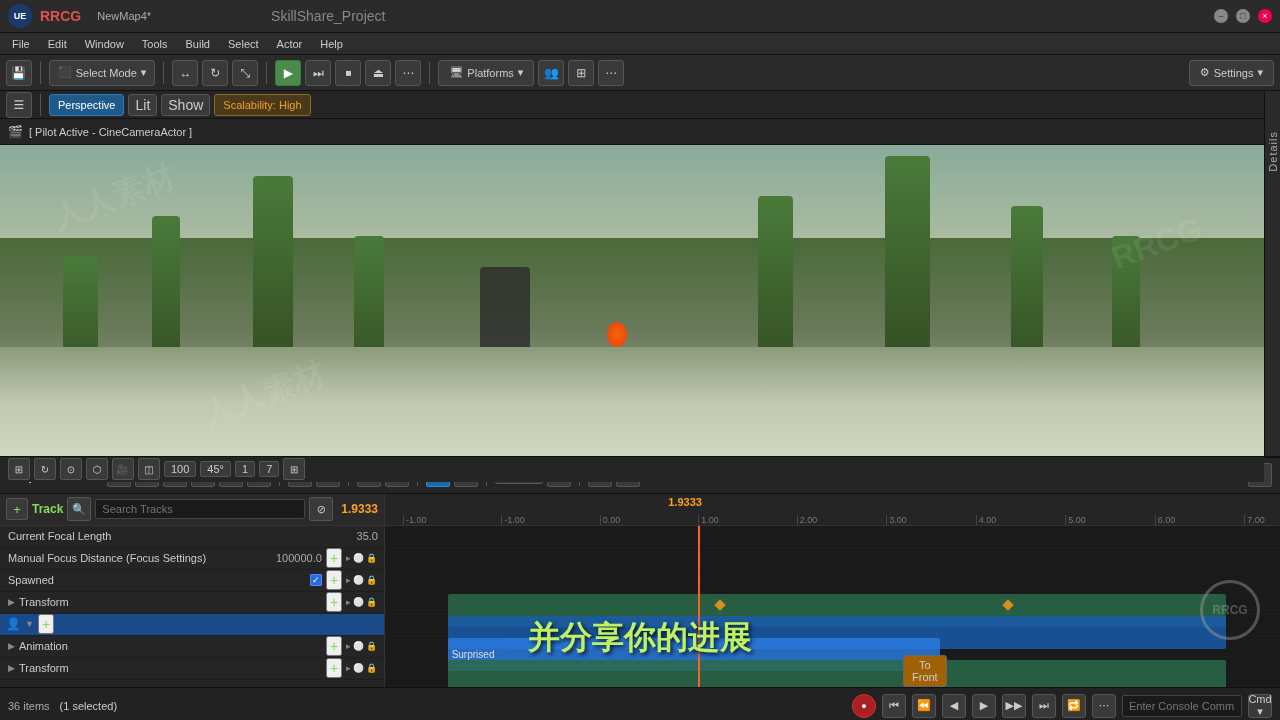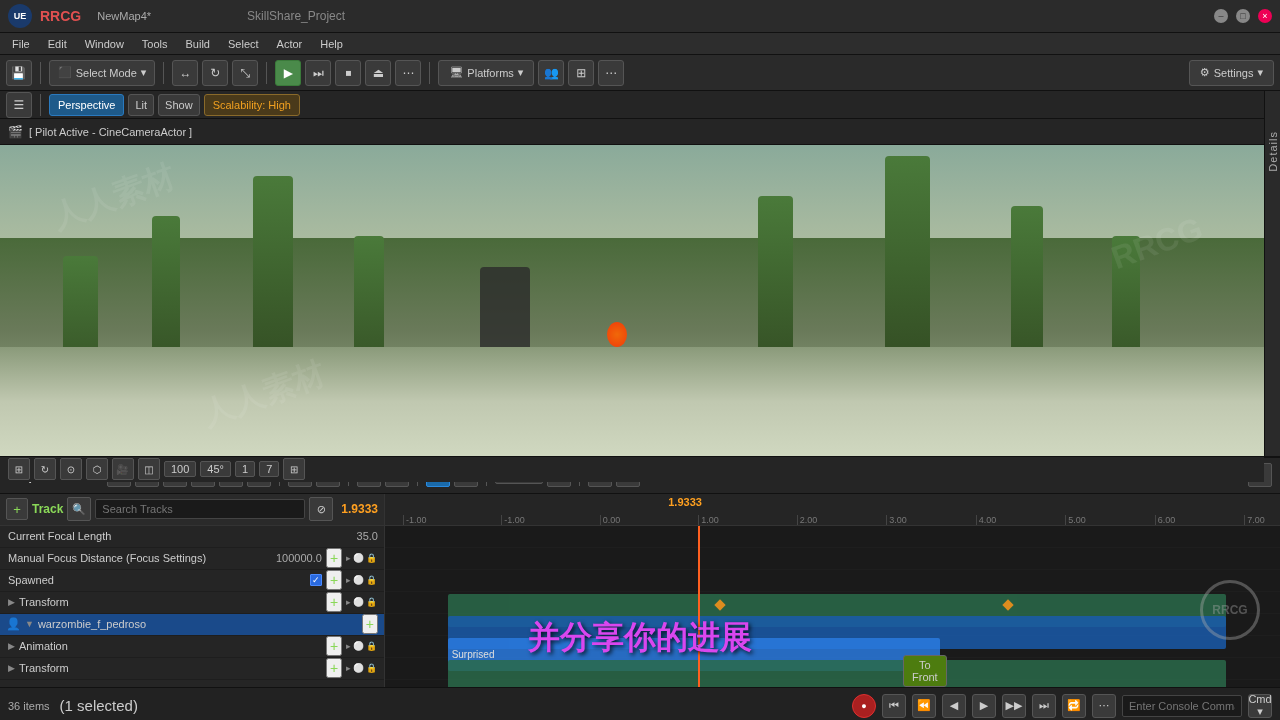--- a/index.html
+++ b/index.html
@@ -159,21 +159,21 @@
       cursor: pointer;
       padding: 0 8px;
       display: flex; align-items: center;
     }
     .vp-btn-plain {
       height: 22px;
       background: #3a3a3a;
       border: 1px solid #555;
       border-radius: 3px;
       color: #ccc;
-      font-size: 11px;
+      font-size: 14px;
       cursor: pointer;
       padding: 0 6px;
       display: flex; align-items: center;
     }
     .scalability-btn {
       height: 22px;
       background: #4a3a1a;
       border: 1px solid #8a6a2a;
       border-radius: 3px;
       color: #f0a020;
@@ -543,21 +543,21 @@
     .pb-record {
       width: 24px; height: 24px;
       background: #aa2020;
       border: 1px solid #dd3030;
       border-radius: 50%;
       cursor: pointer;
       display: flex; align-items: center; justify-content: center;
       color: #fff; font-size: 9px;
     }
     .items-count { color: #aaa; font-size: 11px; margin-right: 4px; }
-    .selected-count { color: #ccc; font-size: 15px; }
+    .selected-count { color: #ccc; font-size: 11px; }
     .pb-input {
       background: #1a1a1a;
       border: 1px solid #444;
       border-radius: 2px;
       color: #ccc;
       font-size: 11px;
       padding: 2px 6px;
       width: 120px;
       height: 22px;
     }
@@ -566,21 +566,21 @@
     #subtitle-overlay {
       position: absolute;
       bottom: 60px;
       left: 0; right: 0;
       text-align: center;
       pointer-events: none;
       z-index: 100;
     }
     .subtitle-cn {
       font-size: 32px;
-      color: #d946ef;
+      color: #bef264;
       font-weight: bold;
       text-shadow: 2px 2px 4px rgba(0,0,0,0.8);
       display: block;
     }
     .subtitle-en {
       font-size: 20px;
       color: #fff;
       text-shadow: 1px 1px 3px rgba(0,0,0,0.8);
       display: block;
     }
@@ -598,21 +598,21 @@
       width: 60px; height: 60px;
       border: 3px solid #aaa;
       border-radius: 50%;
       display: flex; align-items: center; justify-content: center;
       font-size: 12px; font-weight: bold; color: #aaa;
     }
 
     
     .tooltip {
       position: absolute;
-      background: #4d7c0f;
+      background: #a16207;
       border: 1px solid #666;
       border-radius: 3px;
       padding: 3px 8px;
       color: #ccc;
       font-size: 11px;
       pointer-events: none;
       z-index: 200;
     }
 
     
@@ -631,21 +631,21 @@
     .flex-spacer { flex: 1; }
   </style>
 </head>
 <body>
 
 <div id="title-bar">
   <div class="left">
     <div class="app-logo">UE</div>
     <span style="color:#e05050;font-weight:bold;font-size:14px;">RRCG</span>
     <span style="color:#aaa;font-size:11px;margin-left:8px;">NewMap4*</span>
-    <span style="color:#888;font-size:12px;margin-left:88px;">SkillShare_Project</span>
+    <span style="color:#888;font-size:14px;margin-left:112px;">SkillShare_Project</span>
   </div>
   <div class="title-controls">
     <button class="title-btn minimize">–</button>
     <button class="title-btn maximize">□</button>
     <button class="title-btn close">×</button>
   </div>
 </div>
 
 <div id="menu-bar">
   <div class="menu-item">File</div>
@@ -823,21 +823,20 @@
         </div>
         <div class="track-item sub">
           <span class="track-arrow">▶</span>
           <span class="track-name">Transform</span>
           <button class="track-add-small">+</button>
           <span class="track-value" style="color:#888;font-size:9px;">▸ ⚪ 🔒</span>
         </div>
         <div class="track-item selected">
           <span class="track-icon">👤</span>
           <span class="track-arrow">▼</span>
-          <span class="track-name">warzombie_f_pedroso</span>
           <button class="track-add-small" style="color:#8ad858;">+</button>
         </div>
         <div class="track-item sub">
           <span class="track-arrow">▶</span>
           <span class="track-name">Animation</span>
           <button class="track-add-small">+</button>
           <span class="track-value" style="color:#888;font-size:9px;">▸ ⚪ 🔒</span>
         </div>
         <div class="track-item sub">
           <span class="track-arrow">▶</span>

